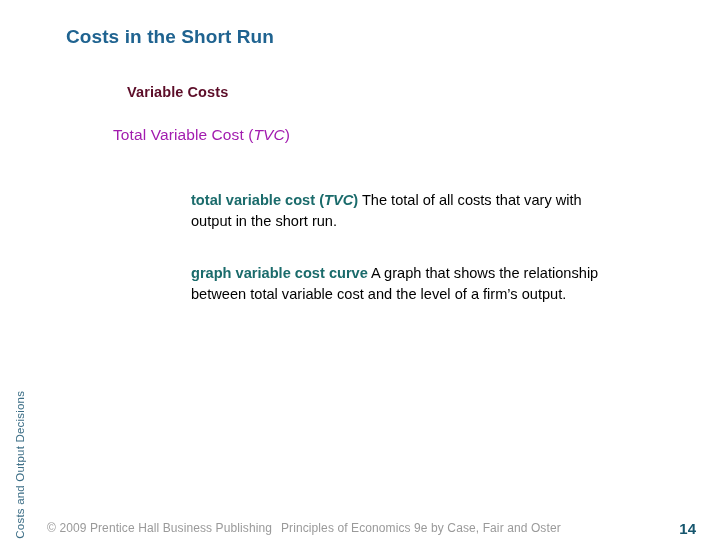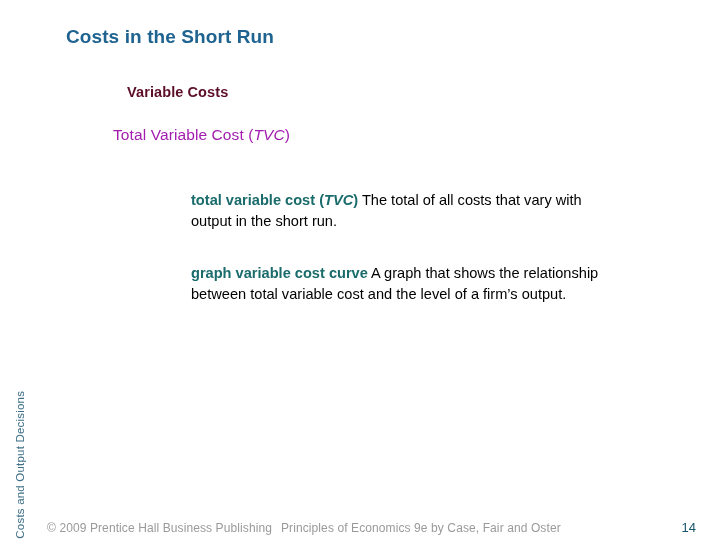--- a/index.html
+++ b/index.html
@@ -124,22 +124,22 @@
     letter-spacing: 0.1px;
   }
   .footer .footer-gap {
     display: inline-block;
     width: 9px;
   }
   .page-number {
     position: absolute;
     right: 24px;
     top: 520px;
-    font-size: 13px;
-    font-weight: normal;
+    font-size: 15px;
+    font-weight: bold;
     color: #16566e;
   }
 </style>
 </head>
 <body>
 
 <div class="slide">
 
   <div class="chapter-rail">
     <div class="chapter-rail-text">CHAPTER 8  Short-Run Costs and Output Decisions</div>

